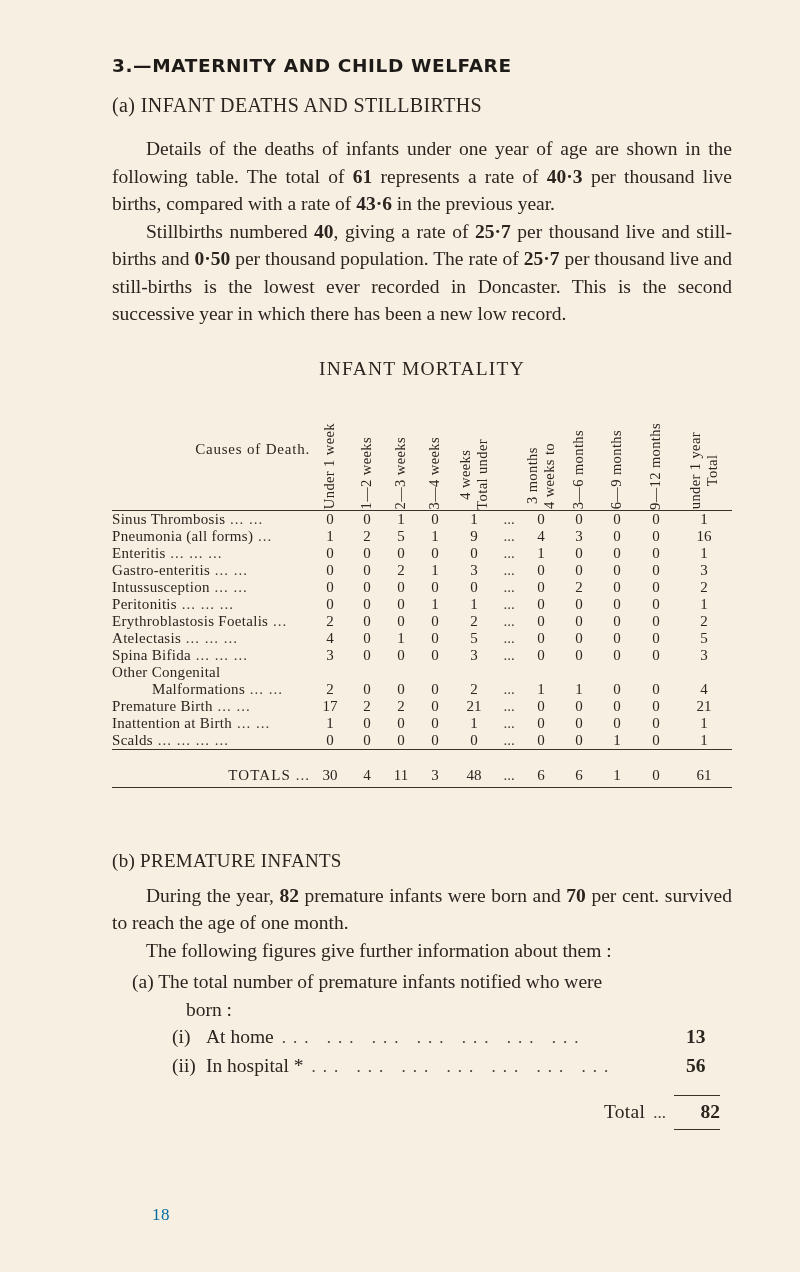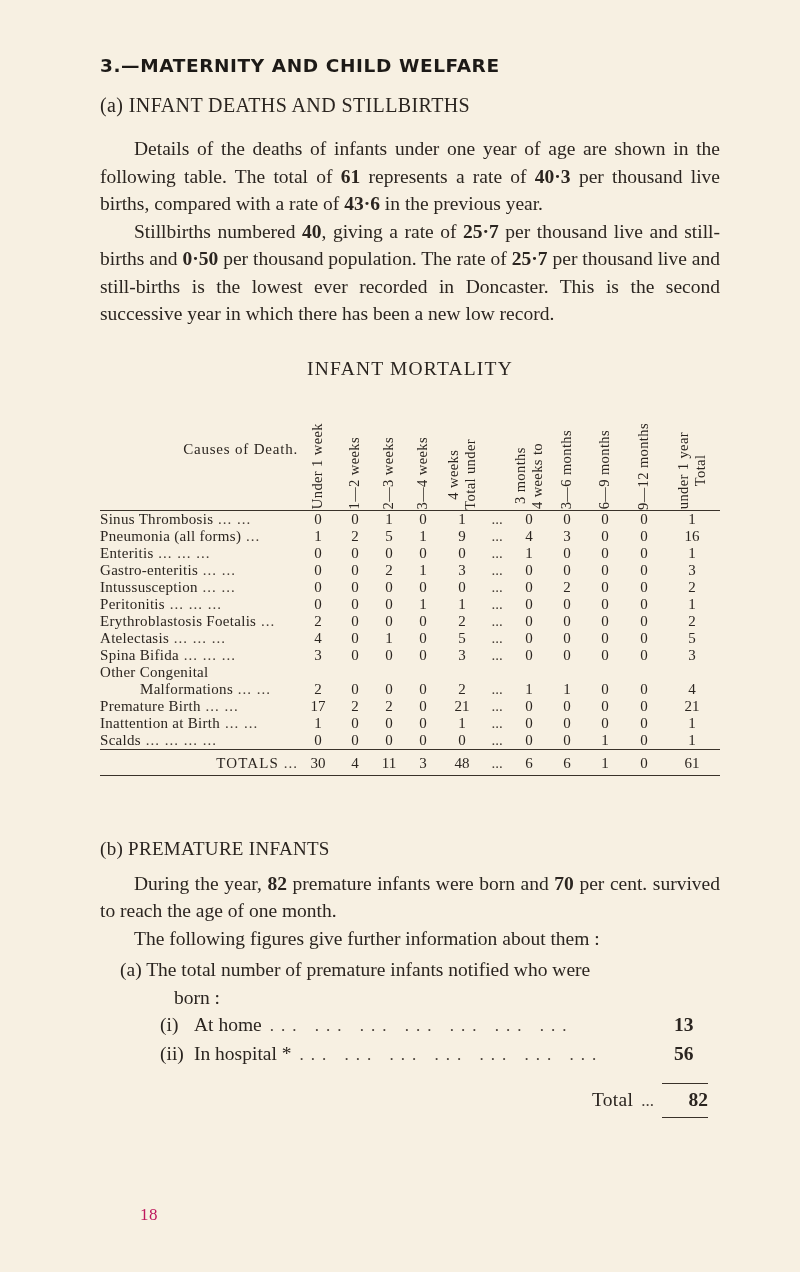--- a/index.html
+++ b/index.html
@@ -10,21 +10,21 @@
     width: 800px;
     height: 1272px;
     background: #f7f0e2;
     font-family: "Liberation Serif", serif;
     color: #2b2520;
     position: relative;
     overflow: hidden;
   }
   .page {
     position: absolute;
-    left: 0; top: 0;
+    left: 12px; top: 0;
     width: 784px;
     height: 1272px;
     padding: 0;
     box-sizing: border-box;
   }
   .content {
     position: absolute;
     left: 100px;
     top: 55px;
     width: 620px;
@@ -124,21 +124,21 @@
     font-size: 15px;
     padding: 1.6px 0;
   }
   td.dots {
     text-align: center;
     font-size: 15px;
     color: #4a423a;
     padding: 1.6px 0;
   }
   tr.totals td {
-    padding-top: 5px;
+    padding-top: 17px;
     padding-bottom: 3px;
     font-size: 15px;
   }
   tr.rule-above td {
     border-top: 1.4px solid #3a322a;
   }
   tr.rule-below td {
     border-bottom: 1.4px solid #3a322a;
   }
   td.totals-label {
@@ -216,21 +216,21 @@
     margin-right: 12px;
   }
 
   
   .page-number {
     position: absolute;
     left: 140px;
     top: 1205px;
     font-size: 17px;
     letter-spacing: 0.5px;
-    color: #be185d;
+    color: #0369a1;
   }
 </style>
 </head>
 <body>
 
 <div class="page">
   <div class="content">
 
     <h1 class="section-title">3.—MATERNITY AND CHILD WELFARE</h1>
 

